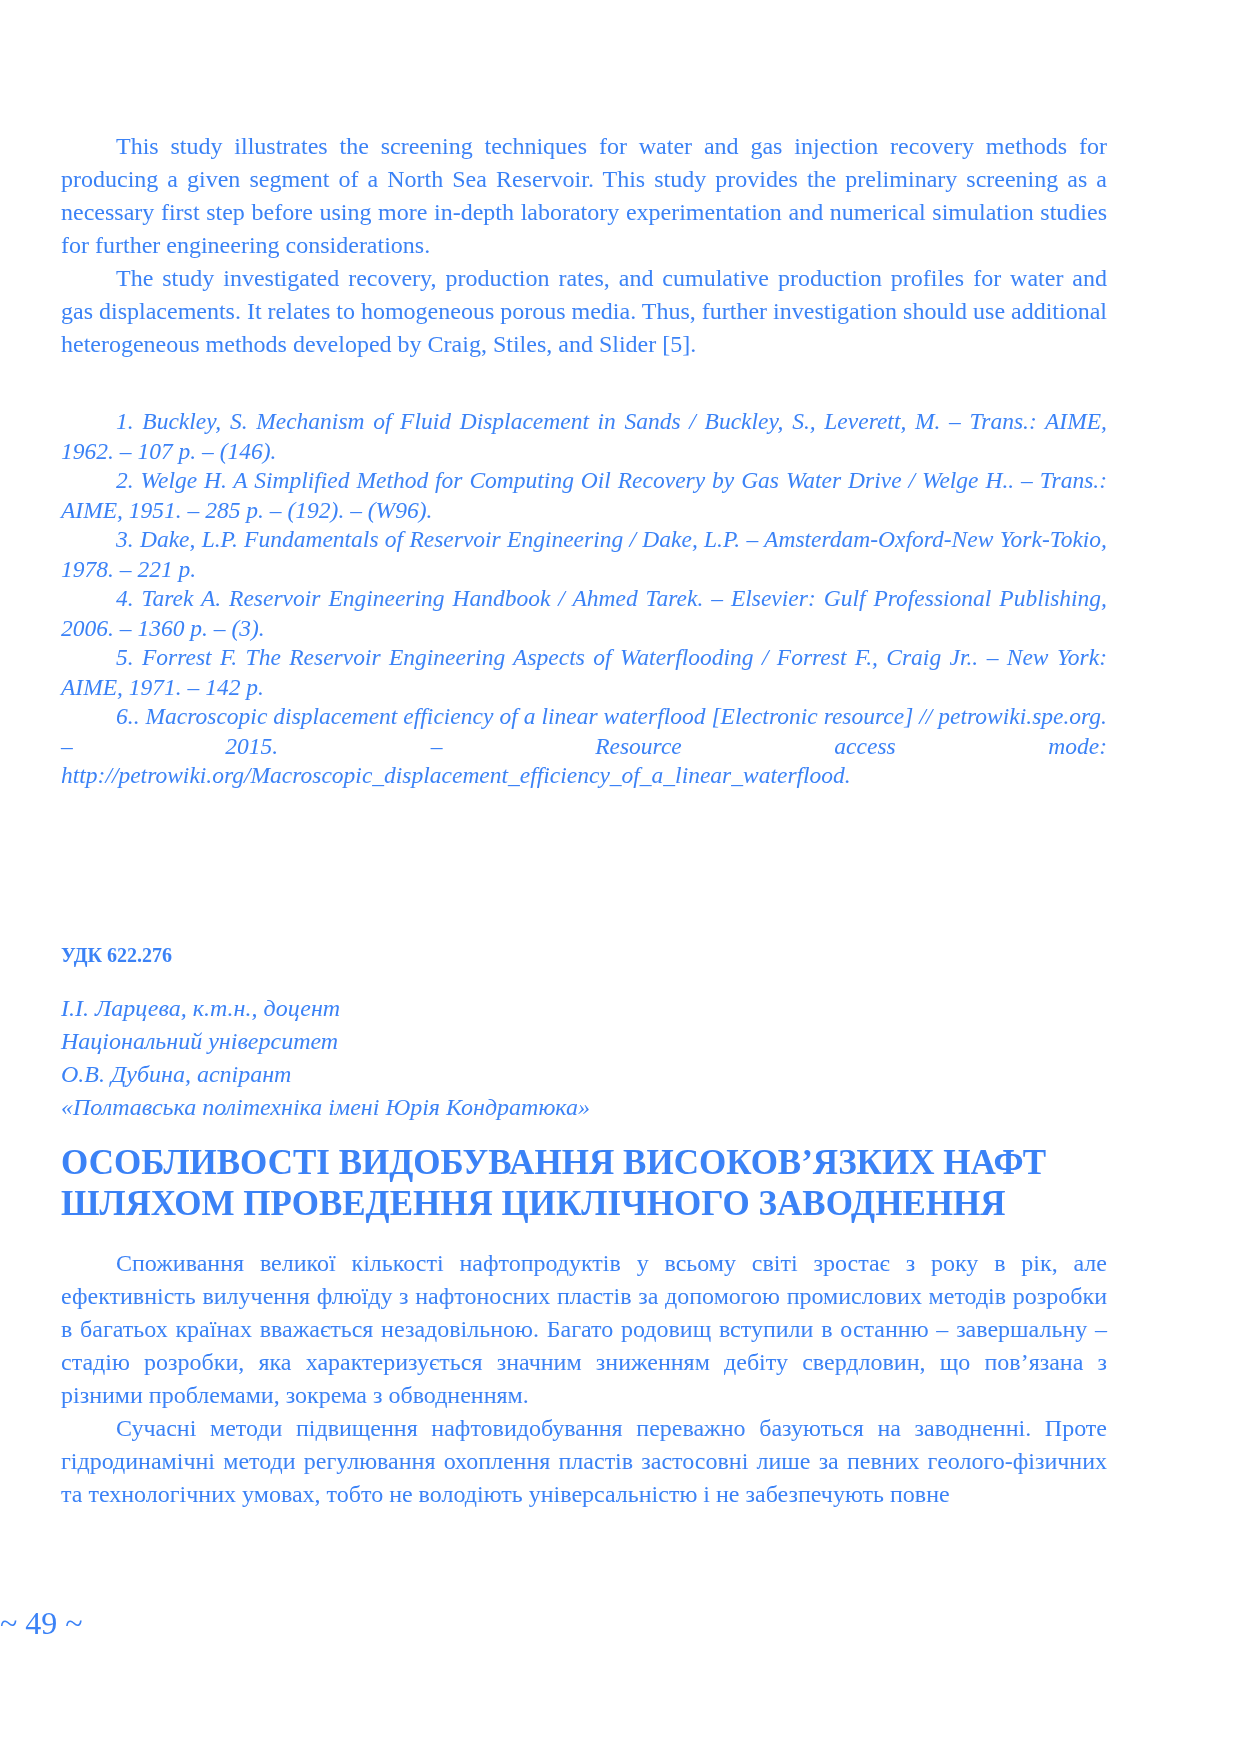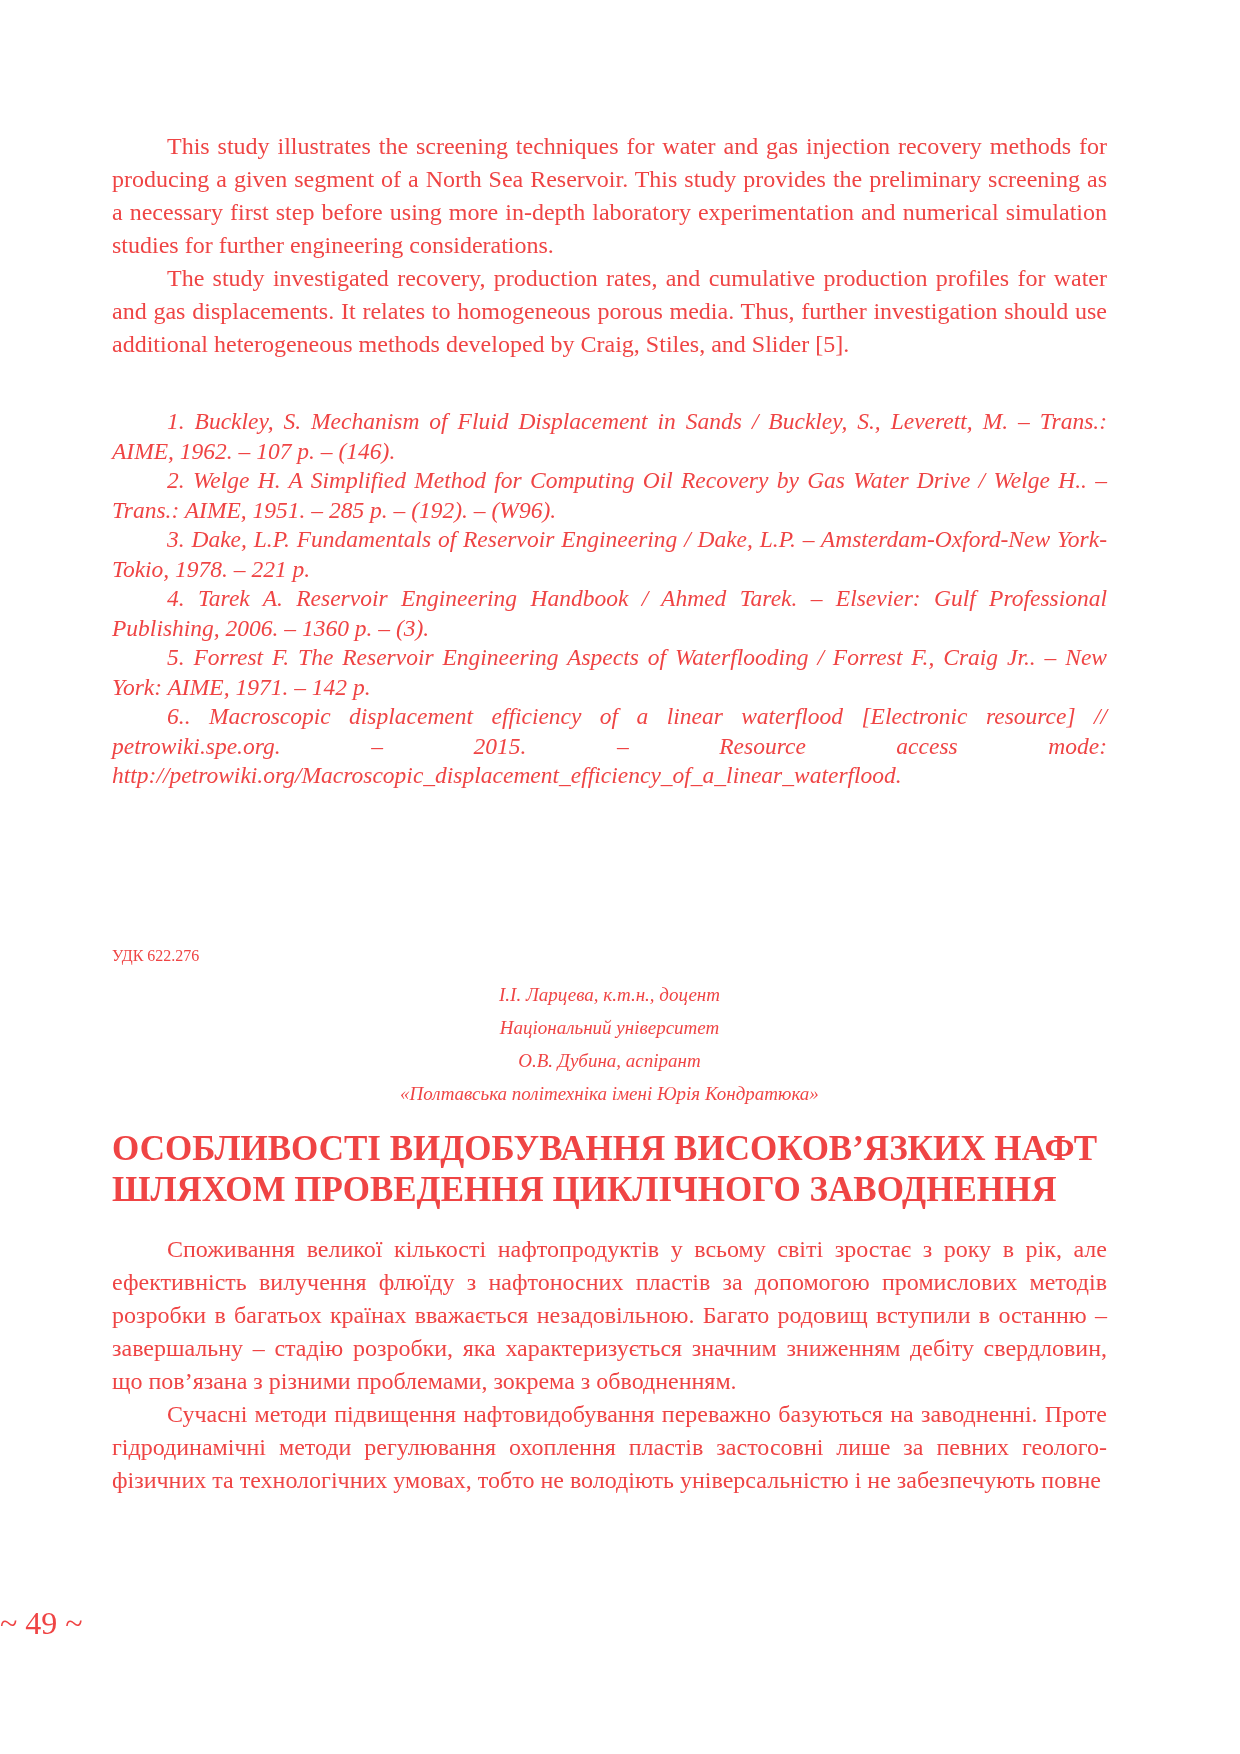--- a/index.html
+++ b/index.html
@@ -2,23 +2,23 @@
 <html><head>
 <meta charset="utf-8">
 <style>
   html, body { margin: 0; padding: 0; background: #ffffff; }
   .page {
     position: relative;
     width: 1240px;
     height: 1754px;
     background: #ffffff;
     font-family: "Liberation Serif", "DejaVu Serif", serif;
-    color: #ef4444;
+    color: #3b82f6;
     box-sizing: border-box;
-    padding: 130px 133px 0 112px;
+    padding: 130px 133px 0 61px;
     overflow: hidden;
   }
   .abstract p {
     margin: 0;
     font-size: 24px;
     line-height: 33px;
     text-align: justify;
     text-indent: 55px;
   }
   .refs {
@@ -32,30 +32,30 @@
     margin: 0 0 2px 0;
   }
   .refs .ref-item {
     margin: 0;
     text-align: justify;
     text-indent: 55px;
     word-break: break-word;
   }
   .udc {
     margin-top: 148px;
-    font-weight: normal;
-    font-size: 16px;
+    font-weight: bold;
+    font-size: 20px;
     line-height: 33px;
   }
   .authors {
-    margin-top: 6px;
+    margin-top: 20px;
     font-style: italic;
-    font-size: 19px;
+    font-size: 24px;
     line-height: 33px;
-    text-align: center;
+    text-align: left;
   }
   .article-title {
     margin-top: 18px;
     font-weight: bold;
     font-size: 35px;
     line-height: 41px;
     text-align: left;
   }
   .body-text { margin-top: 22px; }
   .body-text p {

